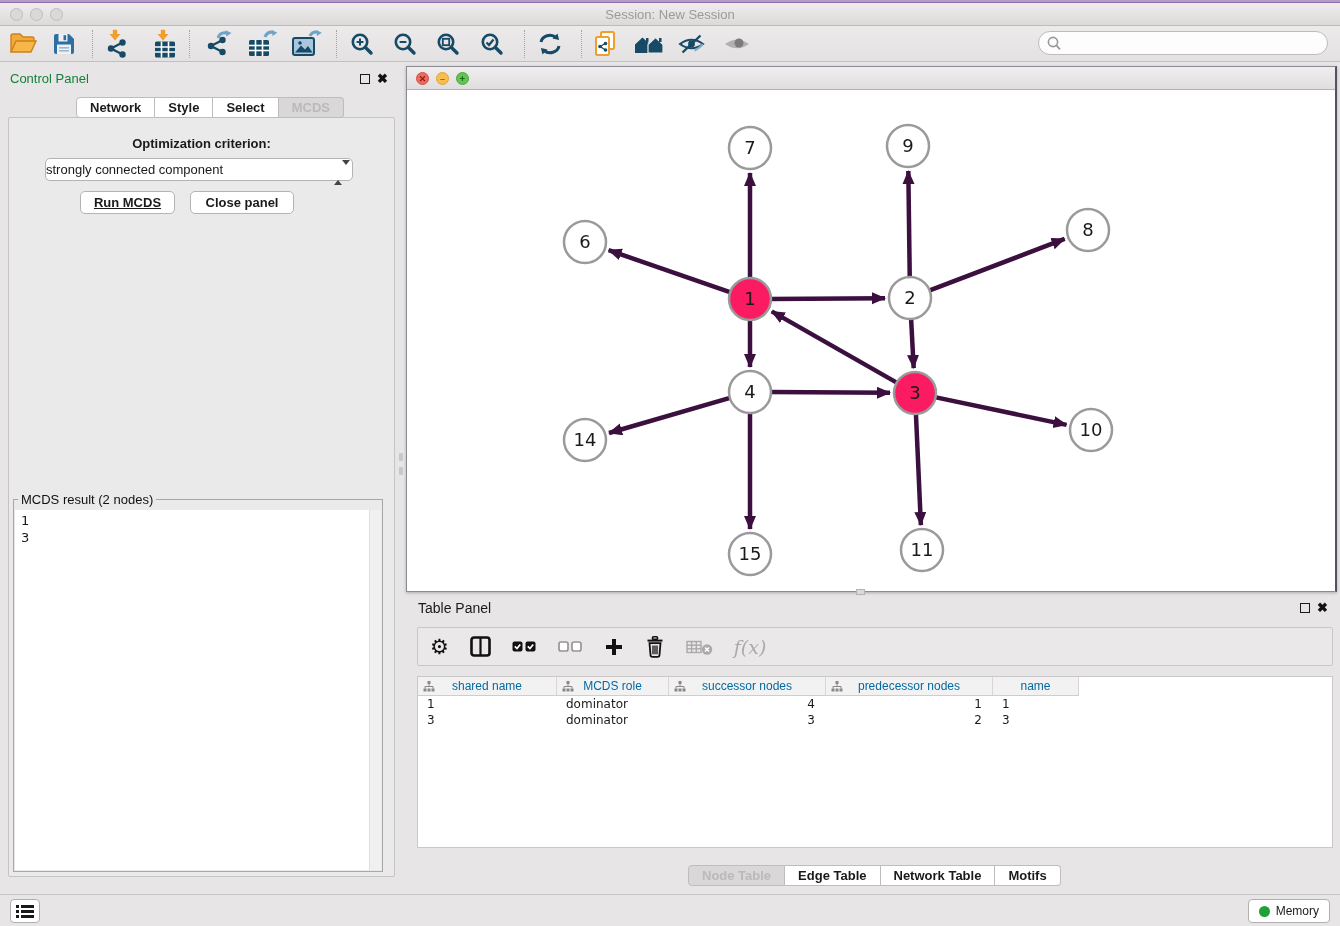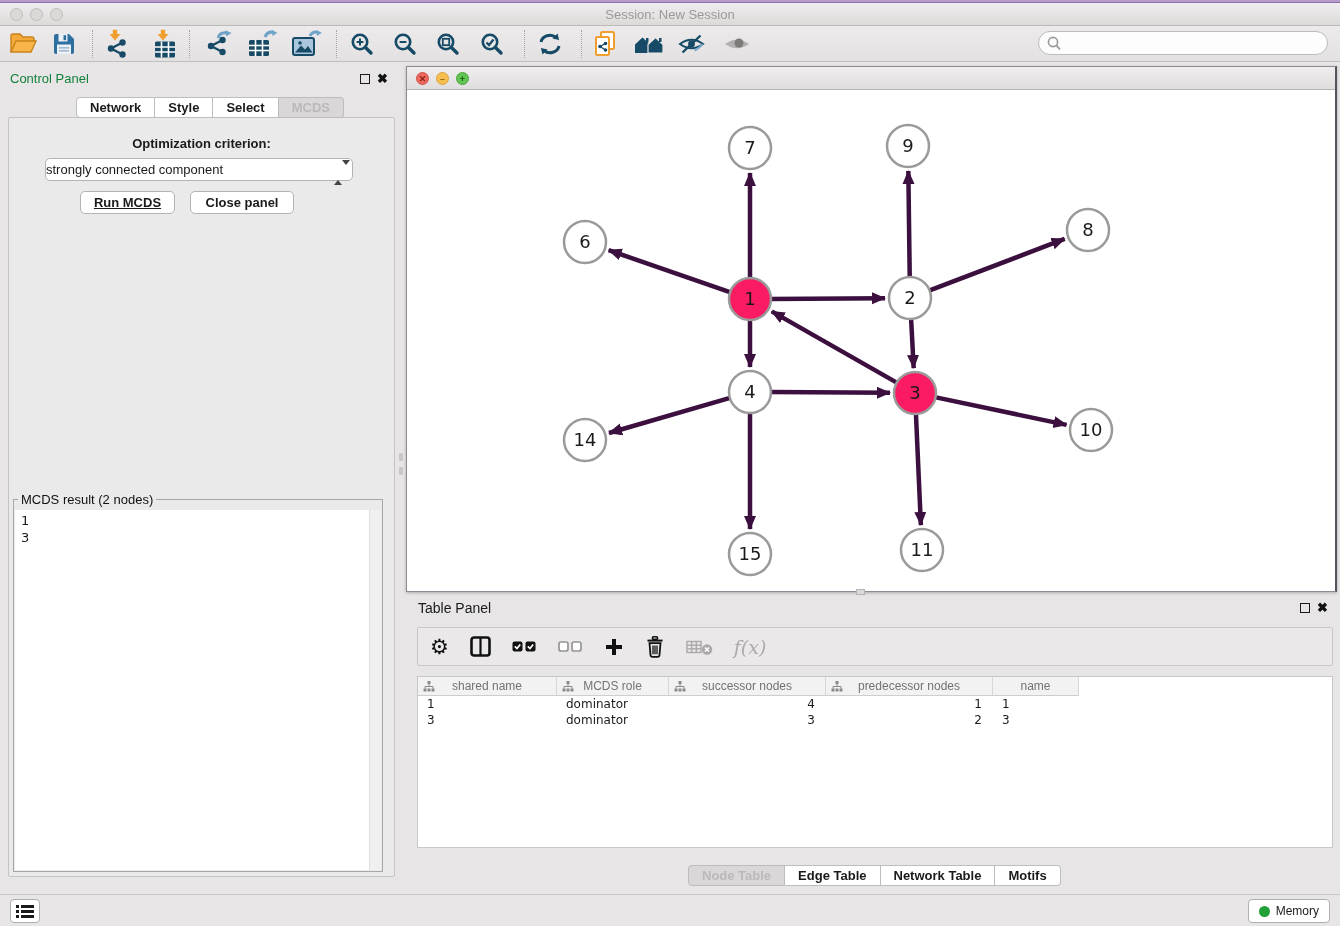--- a/index.html
+++ b/index.html
@@ -64,21 +64,21 @@
 
   
   .tp-title { left:418px; top:600px; font-size:14px; }
   .tp-toolbar { left:417px; top:627px; width:916px; height:39px; background:#EAE8E8; border:1px solid #C9C7C7; border-radius:2px; display:flex; align-items:center; gap:21px; padding-left:12px; }
   .tp-toolbar .ticon { line-height:0; }
   .gear-glyph { font-family:"DejaVu Sans",sans-serif; font-size:21px; line-height:21px; color:#111; }
   .fx { font-family:"DejaVu Serif",serif; font-style:italic; font-size:19px; color:#ABA9A9; line-height:20px; }
 
   .tp-table { left:417px; top:676px; width:916px; height:172px; background:#FFFFFF; border:1px solid #C9C7C7; }
   .thead { display:flex; height:19px; background:#F3F2F2; border-bottom:1px solid #CFCDCD; width:661px; border-right:1px solid #D8D6D6; }
-  .th { position:relative; display:flex; align-items:center; justify-content:center; font-size:12px; border-right:1px solid #D8D6D6; color:#737373; }
+  .th { position:relative; display:flex; align-items:center; justify-content:center; font-size:12px; border-right:1px solid #D8D6D6; color:#0369a1; }
   .th:last-child { border-right:none; }
   .th .sorticon { position:absolute; left:5px; top:4px; line-height:0; }
   .tr { display:flex; height:16px; }
   .td { font-size:12px; line-height:16px; overflow:hidden; white-space:nowrap; font-family:"DejaVu Sans",sans-serif; }
 
   
   .statusbar { left:0; top:894px; width:1340px; height:32px; background:#E7E5E5; border-top:1px solid #C8C6C6; }
   .list-btn { position:absolute; left:10px; top:4px; width:30px; height:24px; background:#FFFFFF; border:1px solid #B1AFAF; border-radius:4px; display:flex; align-items:center; justify-content:center; }
   .mem-btn { position:absolute; right:10px; top:4px; height:24px; padding:0 10px; background:#FFFFFF; border:1px solid #B1AFAF; border-radius:4px; display:flex; align-items:center; gap:6px; }
   .mem-dot { width:11px; height:11px; border-radius:50%; background:#21A038; }

